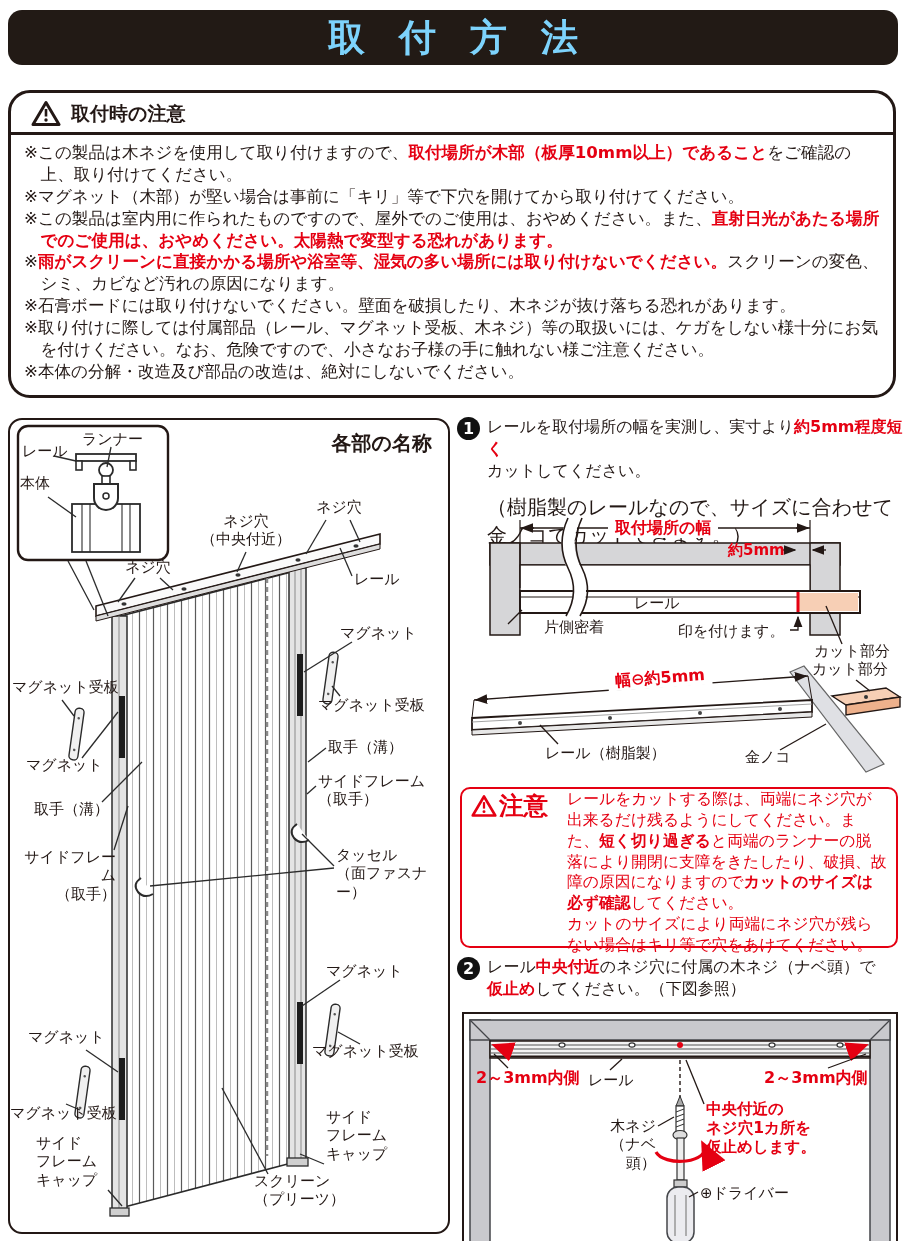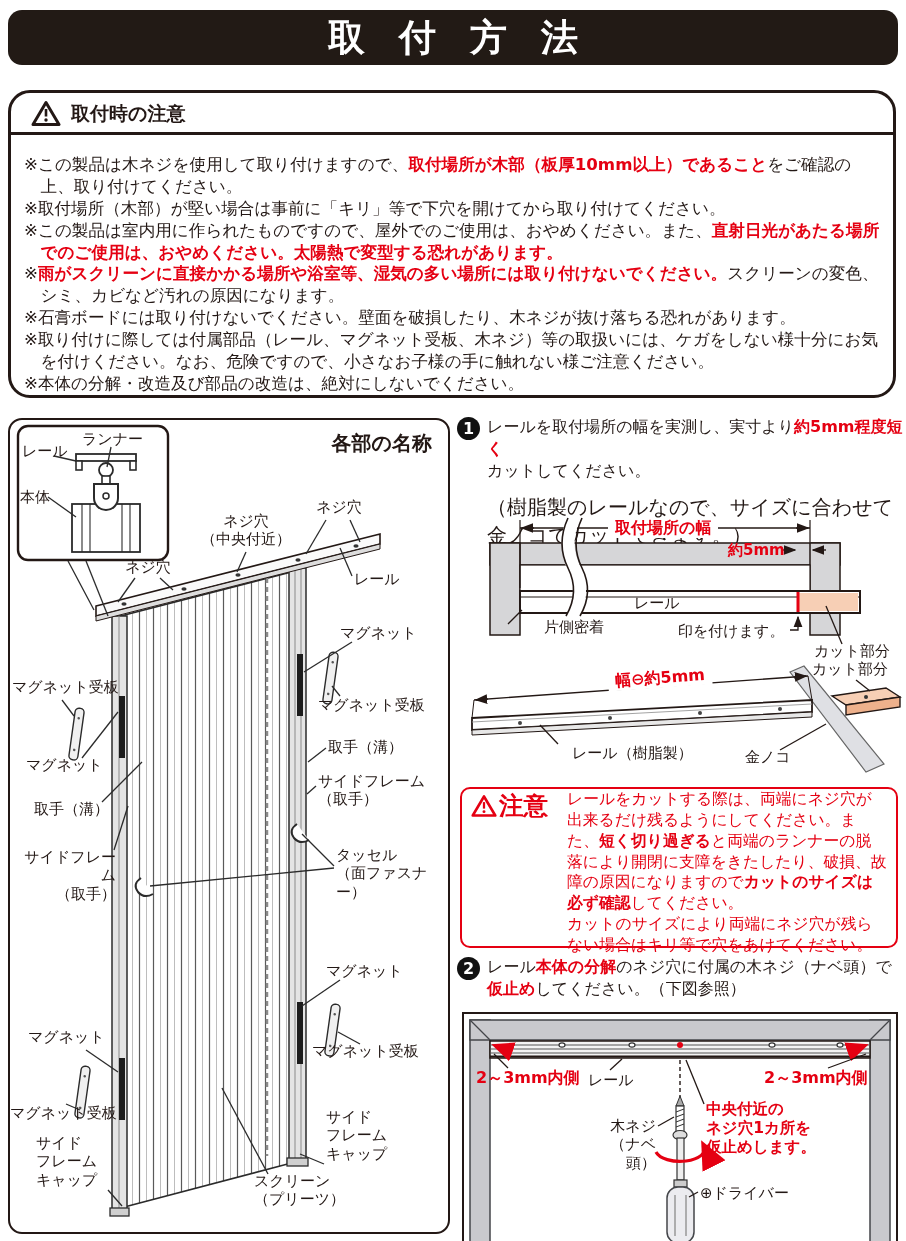--- a/index.html
+++ b/index.html
@@ -9,28 +9,28 @@
     --gray:#d6d6d8;
     --framegray:#c9c9cd;
   }
   html,body{margin:0;padding:0;background:#fff;}
   body{font-family:"DejaVu Sans","Liberation Sans",sans-serif;color:var(--ink);}
   .page{position:relative;width:906px;height:1241px;background:#fff;overflow:hidden;}
 
   
   .title-bar{position:absolute;left:8px;top:10px;width:890px;height:55px;background:#221a15;
     border-radius:14px;display:flex;align-items:center;justify-content:center;}
-  .title-bar span{color:#ffffff;font-size:37px;font-weight:700;letter-spacing:34px;text-indent:34px;}
+  .title-bar span{color:#7dd3fc;font-size:37px;font-weight:700;letter-spacing:34px;text-indent:34px;}
 
   
   .notice{position:absolute;left:8px;top:90px;width:888px;height:308px;border:3px solid var(--ink);
     border-radius:22px;background:#fff;box-sizing:border-box;}
   .notice-head{display:flex;align-items:center;gap:10px;padding:7px 20px 5px;border-bottom:3px solid var(--ink);}
   .notice-title{font-size:19px;font-weight:700;}
-  .notice-body{padding:19px 13px 0;font-size:16.6px;line-height:1.32;}
+  .notice-body{padding:7px 13px 0;font-size:16.6px;line-height:1.32;}
   .nline{padding-left:1em;text-indent:-1em;}
   .segs{white-space:pre-line;}
   .red{color:var(--red);}
   .bold{font-weight:700;}
 
   
   .parts{position:absolute;left:8px;top:418px;width:442px;height:816px;border:2.5px solid var(--ink);
     border-radius:14px;box-sizing:border-box;background:#fff;}
   .parts svg{position:absolute;left:0;top:0;}
   .parts-title{position:absolute;right:16px;top:10px;font-size:20px;font-weight:700;}
@@ -73,21 +73,21 @@
     <div class="notice-head">
       <svg width="30" height="27" viewBox="0 0 30 27">
         <path d="M15 2.5 L28 24.5 H2 Z" fill="none" stroke="#231815" stroke-width="3" stroke-linejoin="round"></path>
         <rect x="13.7" y="9" width="2.6" height="7.5" fill="#231815"></rect>
         <circle cx="15" cy="20" r="1.7" fill="#231815"></circle>
       </svg>
       <span class="notice-title">取付時の注意</span>
     </div>
     <div class="notice-body">
       <div class="nline segs"><span>※この製品は木ネジを使用して取り付けますので、</span><span class="red bold">取付場所が木部（板厚10mm以上）であること</span><span>をご確認の上、取り付けてください。</span></div>
-      <div class="nline segs"><span>※取付場所（木部）が堅い場合は事前に「キリ」等で下穴を開けてから取り付けてください。</span></div>
+      <div class="nline segs"><span>※マグネット（木部）が堅い場合は事前に「キリ」等で下穴を開けてから取り付けてください。</span></div>
       <div class="nline segs"><span>※この製品は室内用に作られたものですので、屋外でのご使用は、おやめください。また、</span><span class="red bold">直射日光があたる場所でのご使用は、おやめください。太陽熱で変型する恐れがあります。</span></div>
       <div class="nline segs"><span>※</span><span class="red bold">雨がスクリーンに直接かかる場所や浴室等、湿気の多い場所には取り付けないでください。</span><span>スクリーンの変色、シミ、カビなど汚れの原因になります。</span></div>
       <div class="nline segs"><span>※石膏ボードには取り付けないでください。壁面を破損したり、木ネジが抜け落ちる恐れがあります。</span></div>
       <div class="nline segs"><span>※取り付けに際しては付属部品（レール、マグネット受板、木ネジ）等の取扱いには、ケガをしない様十分にお気を付けください。なお、危険ですので、小さなお子様の手に触れない様ご注意ください。</span></div>
       <div class="nline segs"><span>※本体の分解・改造及び部品の改造は、絶対にしないでください。</span></div>
     </div>
   </div>
 
   <div class="parts">
     <svg width="437" height="811" viewBox="0 0 437 811">
@@ -196,21 +196,21 @@
         <line x1="56" y1="684" x2="70" y2="690"></line>
         <line x1="350" y1="624" x2="328" y2="612"></line>
         <line x1="98" y1="770" x2="112" y2="786"></line>
         <line x1="314" y1="744" x2="290" y2="734"></line>
         <line x1="258" y1="754" x2="212" y2="668"></line>
       </g>
     </svg>
     <div class="parts-title">各部の名称</div>
     <div class="lbl" style="left:12px;top:22px;">レール</div>
     <div class="lbl" style="left:72px;top:10px;">ランナー</div>
-    <div class="lbl" style="left:10px;top:68px;">本体</div>
+    <div class="lbl" style="left:10px;top:54px;">本体</div>
     <div class="lbl c" style="left:103px;top:138px;width:70px;">ネジ穴</div>
     <div class="lbl c" style="left:186px;top:92px;width:100px;">ネジ穴
 （中央付近）</div>
     <div class="lbl c" style="left:294px;top:78px;width:70px;">ネジ穴</div>
     <div class="lbl" style="left:344px;top:150px;">レール</div>
     <div class="lbl" style="left:330px;top:204px;">マグネット</div>
     <div class="lbl" style="left:308px;top:276px;">マグネット受板</div>
     <div class="lbl" style="left:2px;top:258px;">マグネット受板</div>
     <div class="lbl" style="left:16px;top:336px;">マグネット</div>
     <div class="lbl" style="left:24px;top:380px;">取手（溝）</div>
@@ -312,41 +312,41 @@
       <polygon points="372,36 426,28 440,37 386,45" fill="var(--peach)" stroke="#231815" stroke-width="1.4"></polygon>
       <polygon points="386,45 440,37 440,47 386,55" fill="#eeb18c" stroke="#231815" stroke-width="1.4"></polygon>
       <circle cx="406" cy="37" r="2" fill="#333"></circle>
 
       <line x1="98" y1="84" x2="80" y2="65" stroke="#231815" stroke-width="1.3"></line>
       <line x1="320" y1="90" x2="366" y2="64" stroke="#231815" stroke-width="1.3"></line>
       <line x1="396" y1="20" x2="410" y2="31" stroke="#231815" stroke-width="1.3"></line>
     </svg>
     <div class="lbl dimlbl" style="left:148px;top:8px;transform:rotate(-4deg);">幅⊖約5mm</div>
     <div class="lbl" style="left:352px;top:0px;">カット部分</div>
-    <div class="lbl" style="left:112px;top:84px;font-family:Liberation Serif, serif;">レール（樹脂製）</div>
+    <div class="lbl" style="left:85px;top:84px;font-family:Liberation Serif, serif;">レール（樹脂製）</div>
     <div class="lbl" style="left:285px;top:88px;">金ノコ</div>
   </div>
 
   <div class="caution">
     <div class="c-title">
       <svg width="26" height="24" viewBox="0 0 30 27" style="margin-top:5px;">
         <path d="M15 2.5 L28 24.5 H2 Z" fill="none" stroke="#e50012" stroke-width="3" stroke-linejoin="round"></path>
         <rect x="13.7" y="9" width="2.6" height="7.5" fill="#e50012"></rect>
         <circle cx="15" cy="20" r="1.7" fill="#e50012"></circle>
       </svg>
       <span>注意</span>
     </div>
     <div class="c-text segs"><span>レールをカットする際は、両端にネジ穴が出来るだけ残るようにしてください。また、</span><span class="bold">短く切り過ぎる</span><span>と両端のランナーの脱落により開閉に支障をきたしたり、破損、故障の原因になりますので</span><span class="bold">カットのサイズは必ず確認</span><span>してください。
 カットのサイズにより両端にネジ穴が残らない場合はキリ等で穴をあけてください。</span></div>
   </div>
 
   <div class="step" style="left:457px;top:956px;">
     <span class="num">2</span>
     <div class="stext">
-      <div class="segs"><span>レール</span><span class="red bold">本体の分解</span><span>のネジ穴に付属の木ネジ（ナベ頭）で</span><span>
+      <div class="segs"><span>レール</span><span class="red bold">中央付近</span><span>のネジ穴に付属の木ネジ（ナベ頭）で</span><span>
 </span><span class="red bold">仮止め</span><span>してください。（下図参照）</span></div>
     </div>
   </div>
 
   <div class="fig" id="fig3" style="left:462px;top:1006px;width:436px;height:235px;">
     <svg width="432" height="231" viewBox="0 0 432 231">
       <defs>
         <marker id="ahr" markerWidth="9" markerHeight="9" refX="7" refY="4.5" orient="auto">
             <path d="M0,0.5 L9,4.5 L0,8.5 Z" fill="#e50012"></path>
           </marker>

